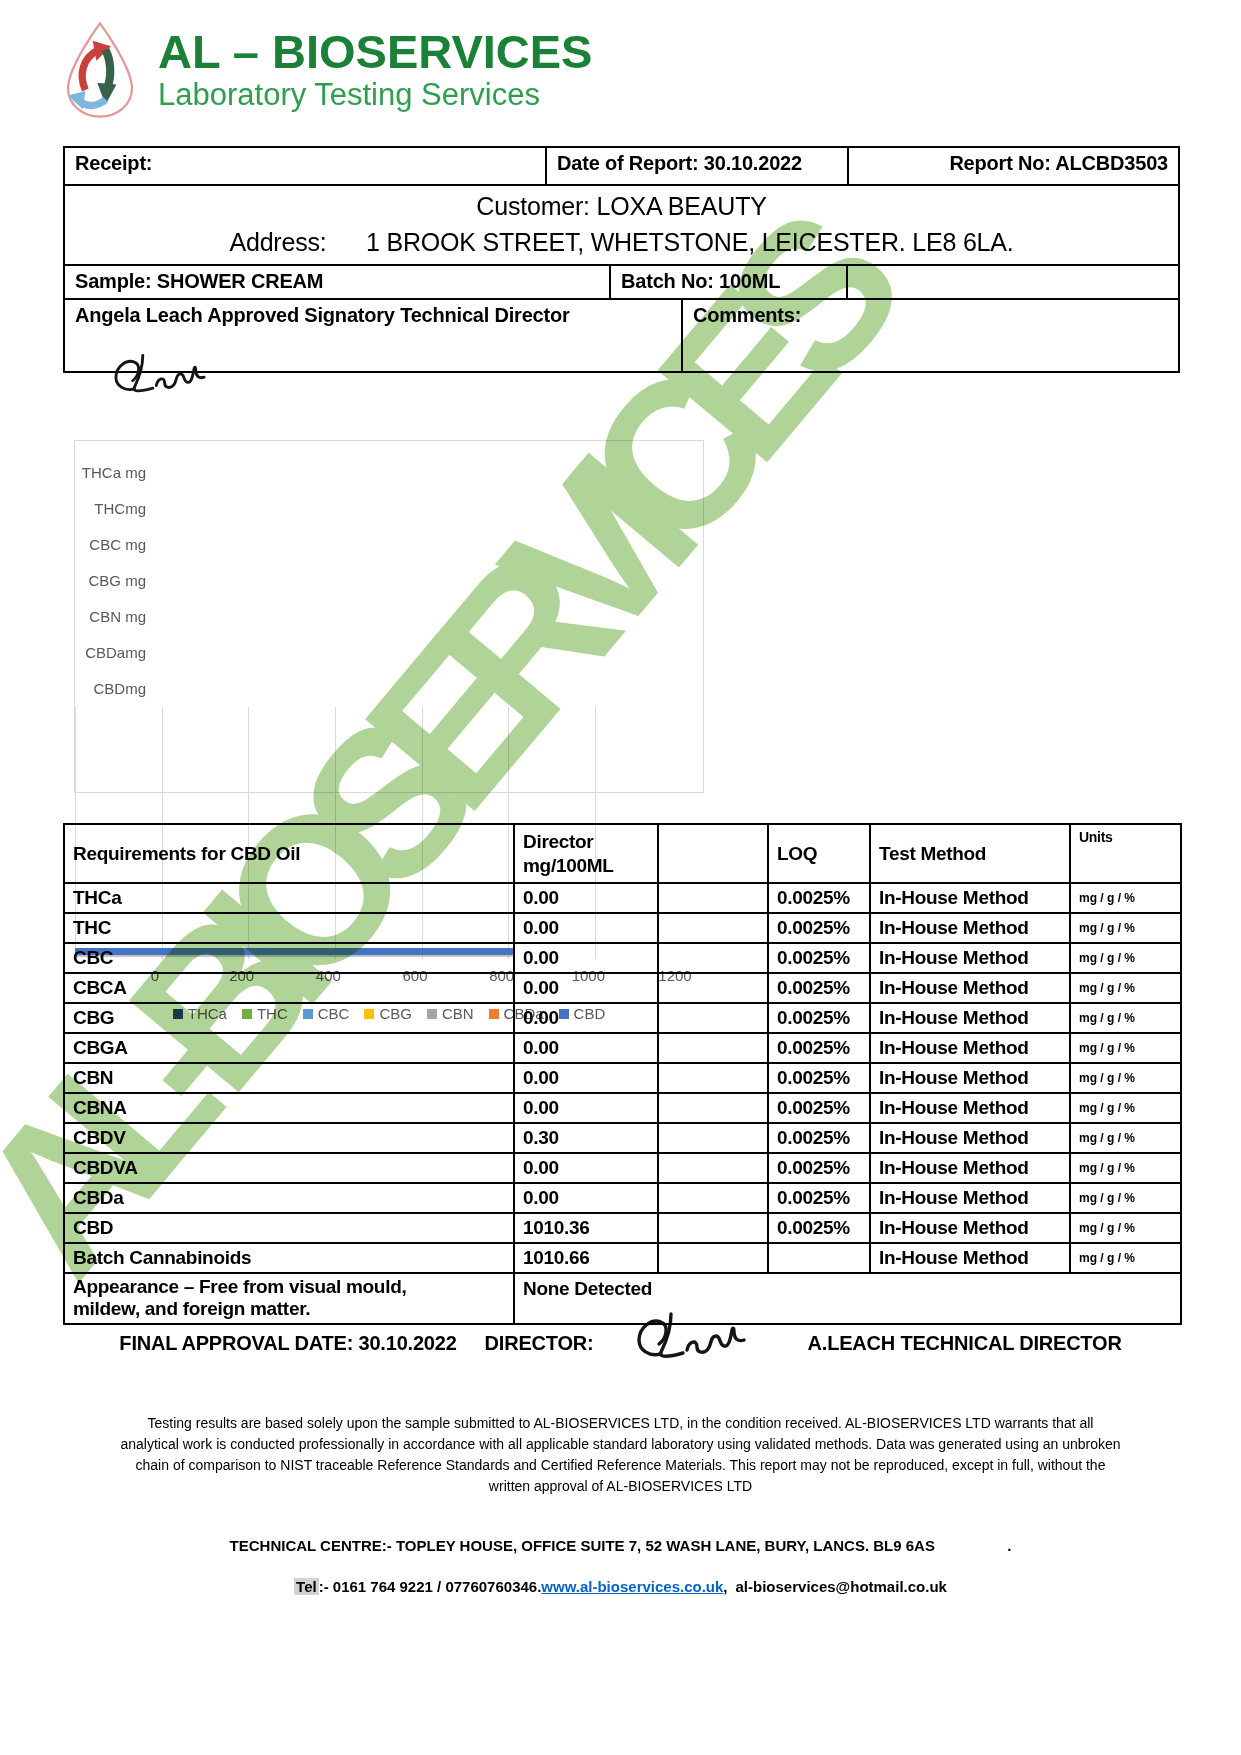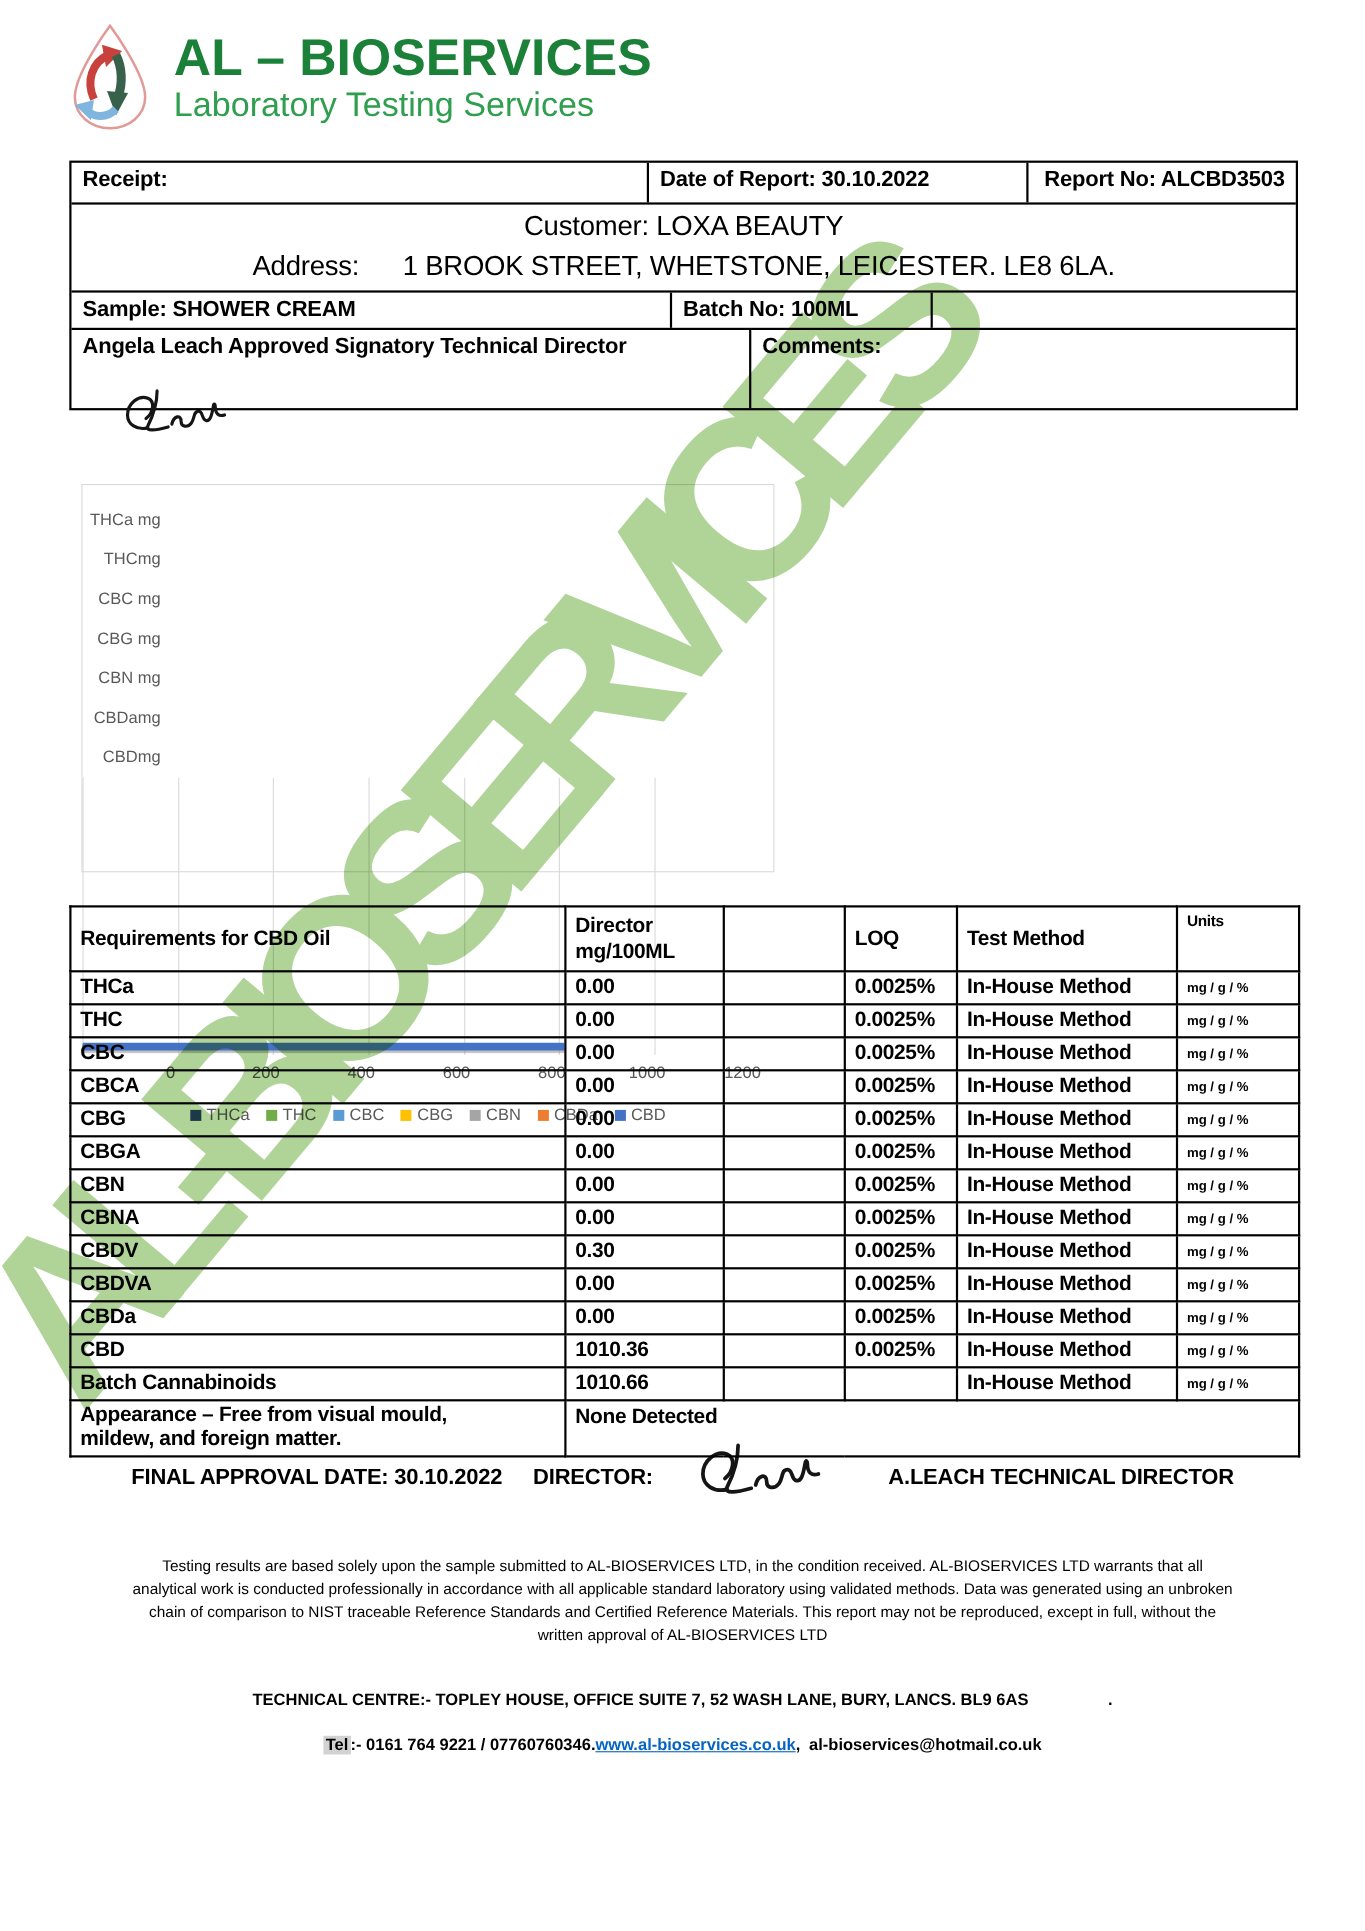--- a/index.html
+++ b/index.html
@@ -21,21 +21,21 @@
   
   .logo-row { position:absolute; top:18px; left:58px; display:flex; align-items:center; }
   .logo-svg { width:84px; height:104px; }
   .brand-text { margin-left:16px; }
   .brand-name { font-size:47px; font-weight:bold; color:#1B8038; line-height:1.08; }
   .brand-tagline { font-size:31px; color:#2F9E4F; line-height:1.12; }
 
   
   .info-table { position:absolute; left:63px; top:146px; width:1117px; border:2px solid #000; background:transparent; }
   .it-row { display:flex; border-top:2px solid #000; align-items:stretch; }
-  .it-row:first-child { border-top:none;gap:43px; }
+  .it-row:first-child { border-top:none; }
   .it-cell { padding:4px 10px; font-weight:bold; font-size:20px; letter-spacing:-0.2px; }
   .bl { border-left:2px solid #000; }
   .r1 { height:36px; } .r1 .c1 { width:480px; } .r1 .c2 { width:302px; } .r1 .c3 { flex:1;text-align:right; }
   .r2 { height:80px; display:block; padding:6px 10px; }
   .r2 .line { font-weight:normal; font-size:25px; letter-spacing:-0.2px; margin-bottom:7px;text-align:center; }
   .r3 { height:34px; } .r3 .c1 { width:544px; } .r3 .c2 { width:237px; } .r3 .c3 { flex:1; }
   .r4 { height:73px; } .r4 .c1 { width:616px; position:relative; } .r4 .c2 { flex:1; }
   .sig-svg { position:absolute; left:28px; top:52px; width:150px; height:42px; }
   .sig-svg path, .approval-sig path { fill:none; stroke:#151515; stroke-width:3.4; stroke-linecap:round; stroke-linejoin:round; }
 

